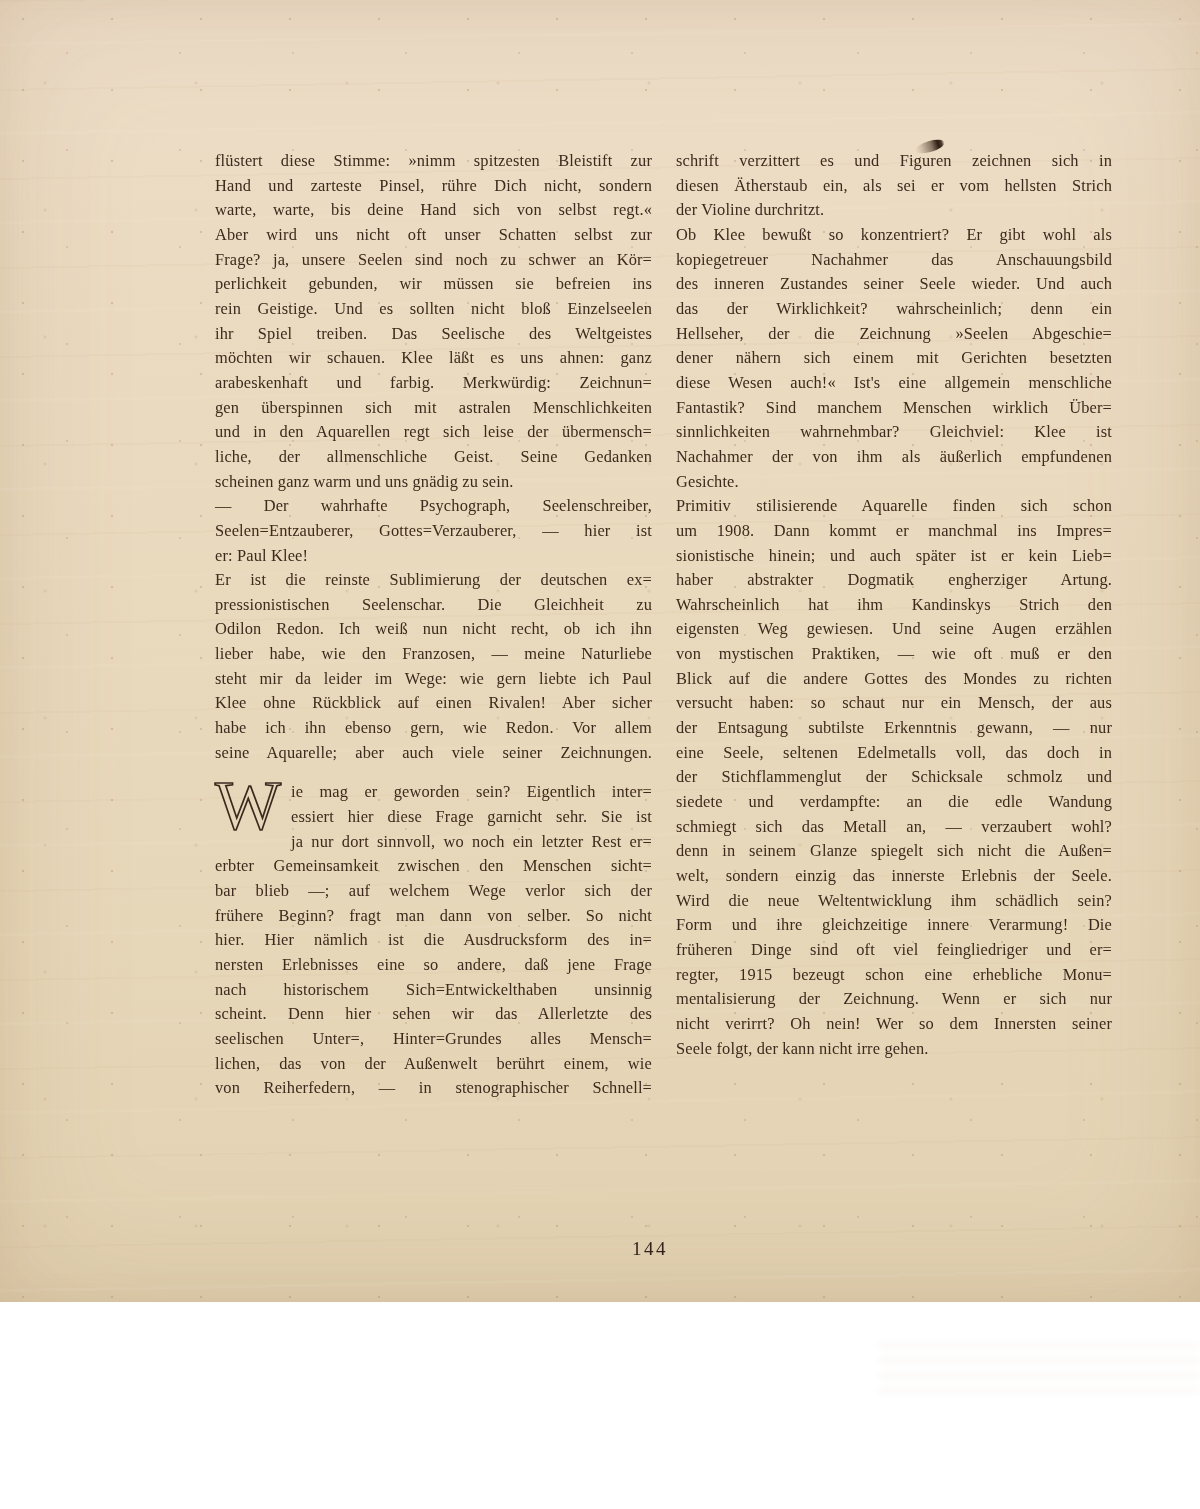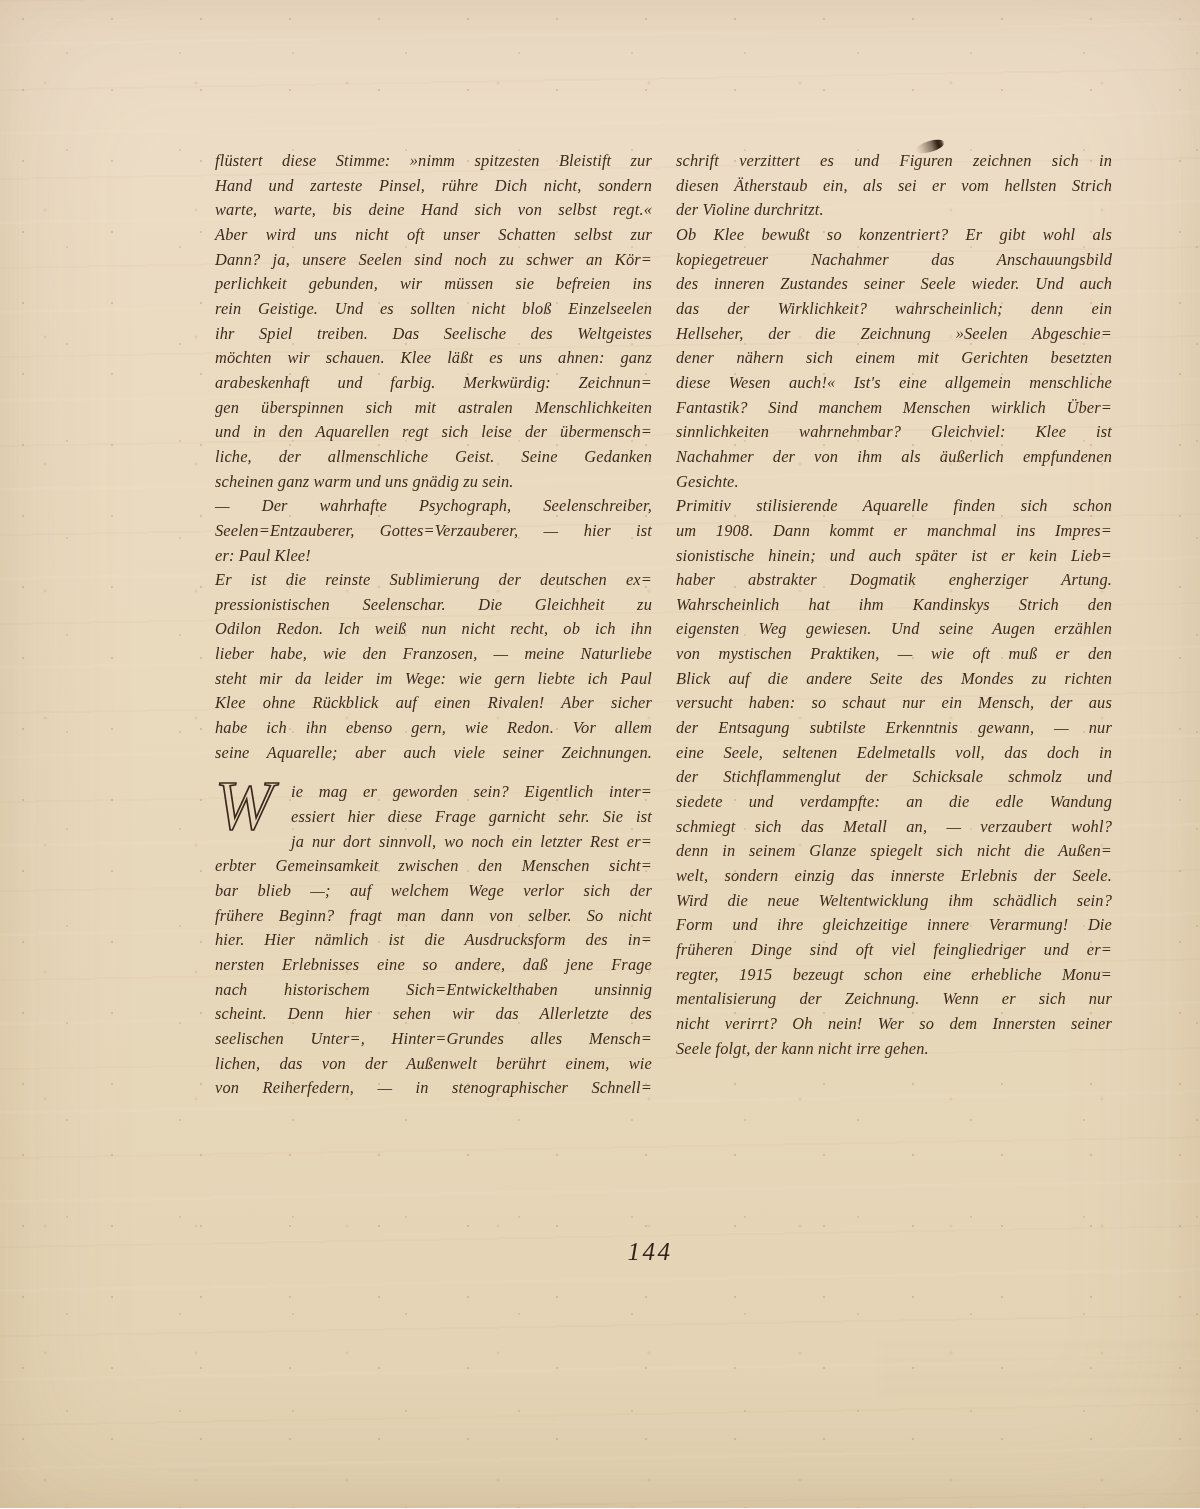--- a/index.html
+++ b/index.html
@@ -3,30 +3,29 @@
 <meta charset="utf-8">
 <style>
   html, body { margin: 0; padding: 0; }
   body {
     width: 1200px; height: 1509px;
     font-family: "Liberation Serif", "DejaVu Serif", serif;
     overflow: hidden;
   }
   .page {
     position: relative;
-    width: 1200px; height: 1508px;
+    width: 1200px; height: 1302px;
     color: #3d2a1d;
     background-image:
       radial-gradient(circle at 23px 19px, rgba(130,80,45,0.20) 0 1.1px, transparent 1.6px),
       radial-gradient(circle at 67px 53px, rgba(110,70,40,0.15) 0 1px, transparent 1.5px),
       radial-gradient(circle at 45px 83px, rgba(150,95,55,0.12) 0 1.3px, transparent 1.8px),
       linear-gradient(180deg, #eedec9 0%, #ebdbc2 18%, #e9d9bd 45%, #e7d7b9 72%, #e4d4b5 90%, #e1d1b1 100%);
     background-size: 89px 71px, 113px 97px, 151px 127px, 100% 100%;
     box-shadow: inset 0 0 140px rgba(140,100,60,0.16), inset 0 0 36px rgba(150,110,70,0.08);
-    font-style: italic;
   }
   .streaks {
     position: absolute; inset: 0;
     background: repeating-linear-gradient(179deg,
       rgba(185,145,100,0.055) 0 2px, transparent 2px 43px,
       rgba(255,250,240,0.05) 43px 46px, transparent 46px 89px);
     pointer-events: none;
   }
   .showthrough {
     position: absolute; left: 878px; top: 1344px; width: 322px; height: 58px;
@@ -59,40 +58,40 @@
   .line.last { text-align-last: left; }
   .dropcap {
     float: left;
     width: 70px; height: 49px;
     margin: 1px 6px 0 0;
   }
   .dropcap svg { overflow: visible; display: block; }
   .pagenum {
     position: absolute; left: 613px; top: 1238px; width: 74px;
     text-align: center;
-    font-size: 25px; letter-spacing: 2.5px;
+    font-size: 19px; letter-spacing: 2.5px;
     color: #33221a;
   }
 </style>
 </head>
 <body>
 
 <div class="page">
   <div class="streaks"></div>
   <div class="showthrough"></div>
   <div class="smudge"></div>
 
   <div class="columns">
     <div class="col">
         <div class="para">
           <div class="line">flüstert diese Stimme: »nimm spitzesten Bleistift zur</div>
           <div class="line">Hand und zarteste Pinsel, rühre Dich nicht, sondern</div>
           <div class="line">warte, warte, bis deine Hand sich von selbst regt.«</div>
           <div class="line">Aber wird uns nicht oft unser Schatten selbst zur</div>
-          <div class="line">Dann? ja, unsere Seelen sind noch zu schwer an Kör=</div>
+          <div class="line">Frage? ja, unsere Seelen sind noch zu schwer an Kör=</div>
           <div class="line">perlichkeit gebunden, wir müssen sie befreien ins</div>
           <div class="line">rein Geistige. Und es sollten nicht bloß Einzelseelen</div>
           <div class="line">ihr Spiel treiben. Das Seelische des Weltgeistes</div>
           <div class="line">möchten wir schauen. Klee läßt es uns ahnen: ganz</div>
           <div class="line">arabeskenhaft und farbig. Merkwürdig: Zeichnun=</div>
           <div class="line">gen überspinnen sich mit astralen Menschlichkeiten</div>
           <div class="line">und in den Aquarellen regt sich leise der übermensch=</div>
           <div class="line">liche, der allmenschliche Geist. Seine Gedanken</div>
           <div class="line last">scheinen ganz warm und uns gnädig zu sein.</div>
         </div>
@@ -152,21 +151,21 @@
           <div class="line last">Gesichte.</div>
         </div>
         <div class="para">
           <div class="line">Primitiv stilisierende Aquarelle finden sich schon</div>
           <div class="line">um 1908. Dann kommt er manchmal ins Impres=</div>
           <div class="line">sionistische hinein; und auch später ist er kein Lieb=</div>
           <div class="line">haber abstrakter Dogmatik engherziger Artung.</div>
           <div class="line">Wahrscheinlich hat ihm Kandinskys Strich den</div>
           <div class="line">eigensten Weg gewiesen. Und seine Augen erzählen</div>
           <div class="line">von mystischen Praktiken, — wie oft muß er den</div>
-          <div class="line">Blick auf die andere Seite des Mondes zu richten</div>
+          <div class="line">Blick auf die andere Gottes des Mondes zu richten</div>
           <div class="line">versucht haben: so schaut nur ein Mensch, der aus</div>
           <div class="line">der Entsagung subtilste Erkenntnis gewann, — nur</div>
           <div class="line">eine Seele, seltenen Edelmetalls voll, das doch in</div>
           <div class="line">der Stichflammenglut der Schicksale schmolz und</div>
           <div class="line">siedete und verdampfte: an die edle Wandung</div>
           <div class="line">schmiegt sich das Metall an, — verzaubert wohl?</div>
           <div class="line">denn in seinem Glanze spiegelt sich nicht die Außen=</div>
           <div class="line">welt, sondern einzig das innerste Erlebnis der Seele.</div>
           <div class="line">Wird die neue Weltentwicklung ihm schädlich sein?</div>
           <div class="line">Form und ihre gleichzeitige innere Verarmung! Die</div>

